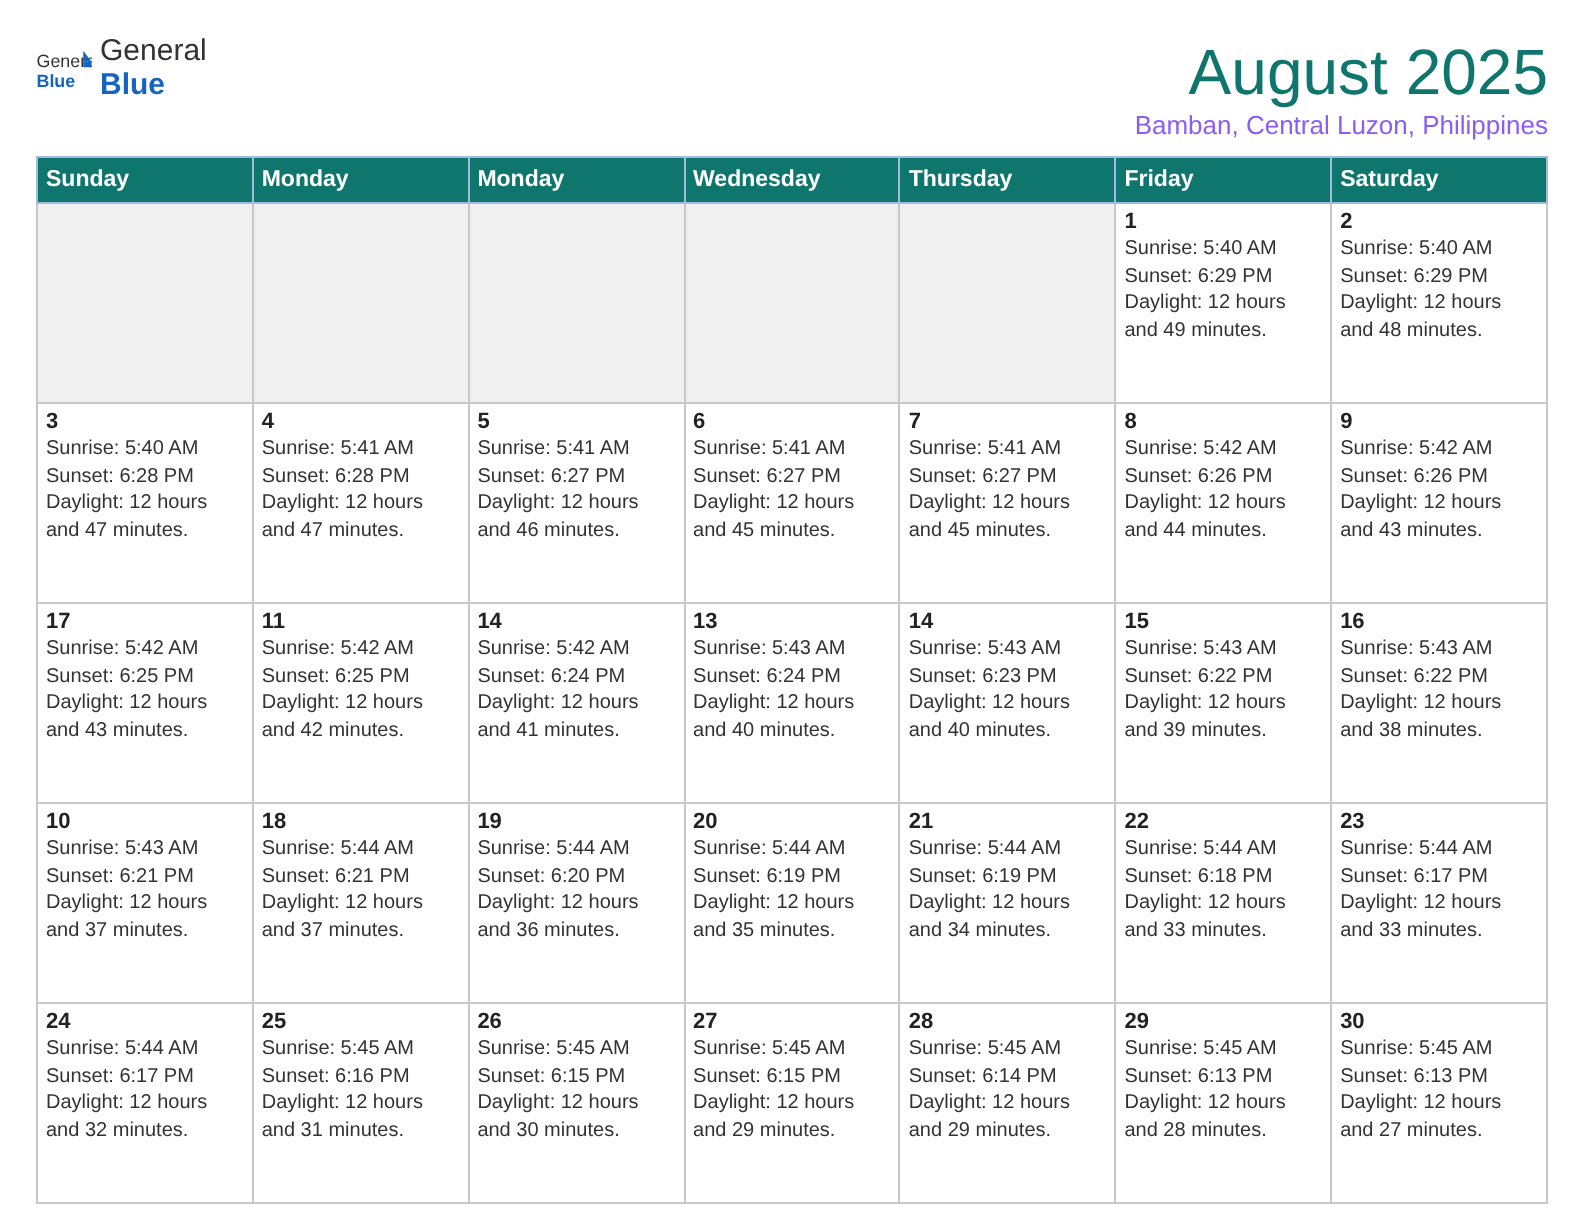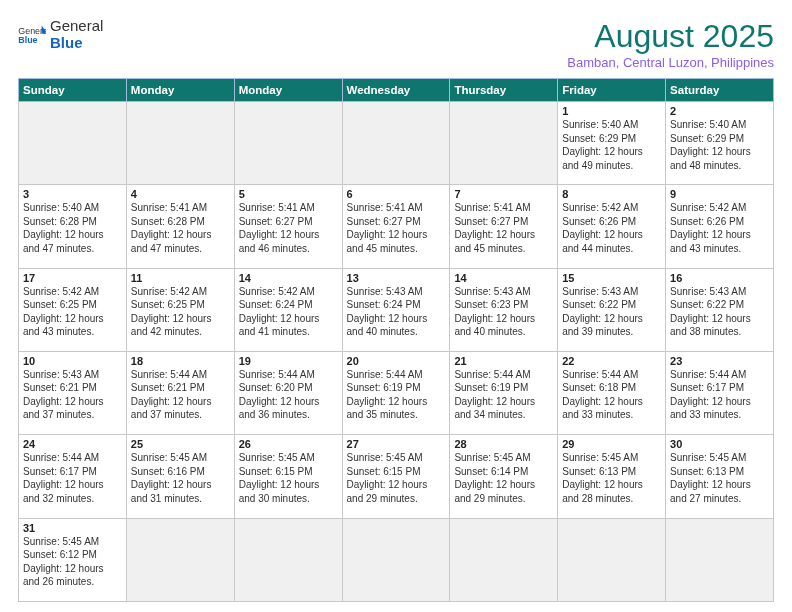--- a/index.html
+++ b/index.html
@@ -342,30 +342,15 @@
 and 28 minutes.</div>
           </td>
           <td>
             <span class="day-num">30</span>
             <div class="day-info" style="white-space: pre-line;">Sunrise: 5:45 AM
 Sunset: 6:13 PM
 Daylight: 12 hours
 and 27 minutes.</div>
           </td>
         </tr>
-        <tr class="last-row">
-          <td>
-            <span class="day-num">31</span>
-            <div class="day-info" style="white-space: pre-line;">Sunrise: 5:45 AM
-Sunset: 6:12 PM
-Daylight: 12 hours
-and 26 minutes.</div>
-          </td>
-          <td class="empty"></td>
-          <td class="empty"></td>
-          <td class="empty"></td>
-          <td class="empty"></td>
-          <td class="empty"></td>
-          <td class="empty"></td>
-        </tr>
       </tbody>
   </table>
 </div>
 
 </body></html>

